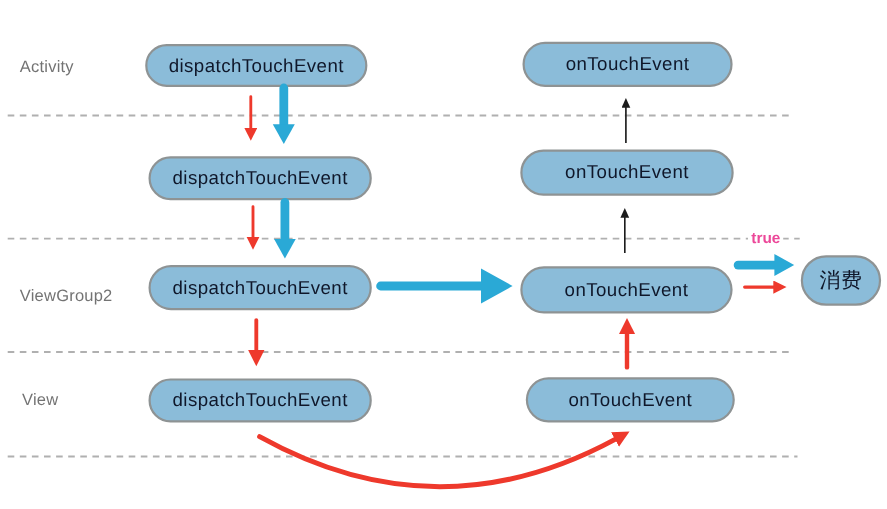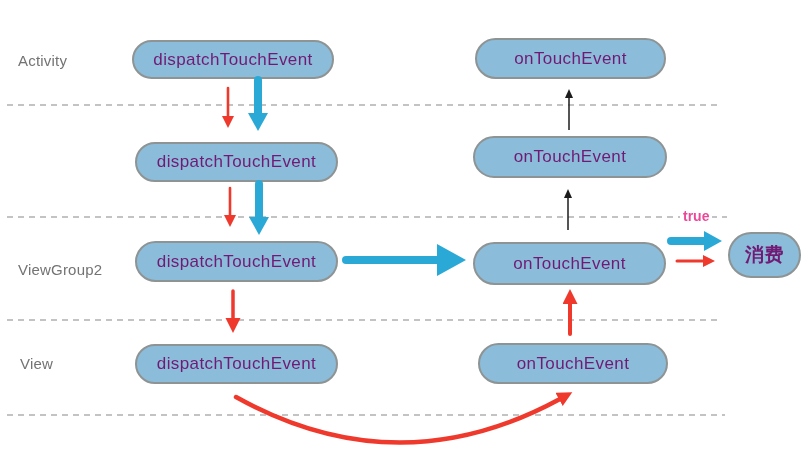--- a/index.html
+++ b/index.html
@@ -17,38 +17,38 @@
     color:#737373;
     letter-spacing:.2px;
     white-space:nowrap;
   }
   .pill{
     position:absolute;
     box-sizing:border-box;
     background:#8bbcd9;
     border:2px solid #8e9394;
     border-radius:24px;
-    color:#701a75;
+    color:#0f172a;
     font-size:17px;
     font-weight:400;
     letter-spacing:.4px;
     display:flex;
     align-items:center;
     justify-content:center;
     white-space:nowrap;
   }
   .p-act-d  {left:132px;top:40px; width:202px;height:39px;}
   .p-vg1-d  {left:135px;top:142px;width:203px;height:40px;}
   .p-vg2-d  {left:135px;top:241px;width:203px;height:41px;}
   .p-view-d {left:135px;top:344px;width:203px;height:40px;}
   .p-act-o  {left:475px;top:38px; width:191px;height:41px;}
   .p-vg1-o  {left:473px;top:136px;width:194px;height:42px;}
   .p-vg2-o  {left:473px;top:242px;width:193px;height:43px;}
   .p-view-o {left:478px;top:343px;width:190px;height:41px;}
-  .p-consume{left:728px;top:232px;width:73px;height:46px;font-size:19px;border-radius:23px;font-weight:bold;}
+  .p-consume{left:728px;top:232px;width:73px;height:46px;font-size:19px;border-radius:23px;}
   .l-activity{left:18px;top:52px;}
   .l-vg1{left:12px;top:156px;}
   .l-vg2{left:18px;top:261px;}
   .l-view{left:20px;top:355px;text-align:center;}
   .true-label{
     position:absolute;
     left:680px;top:208px;
     font-size:14px;
     font-weight:700;
     color:#ec4899;

